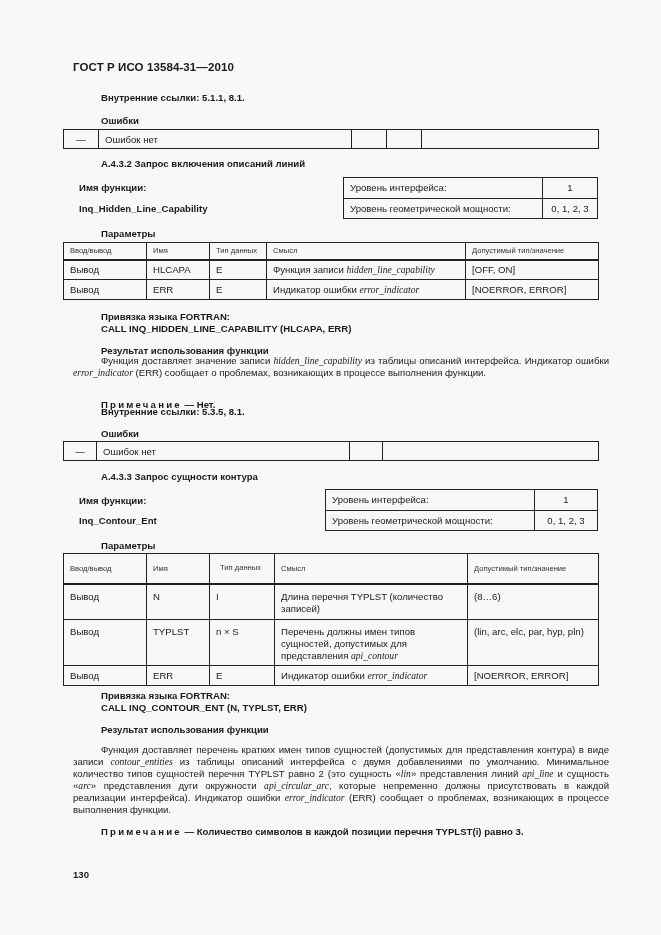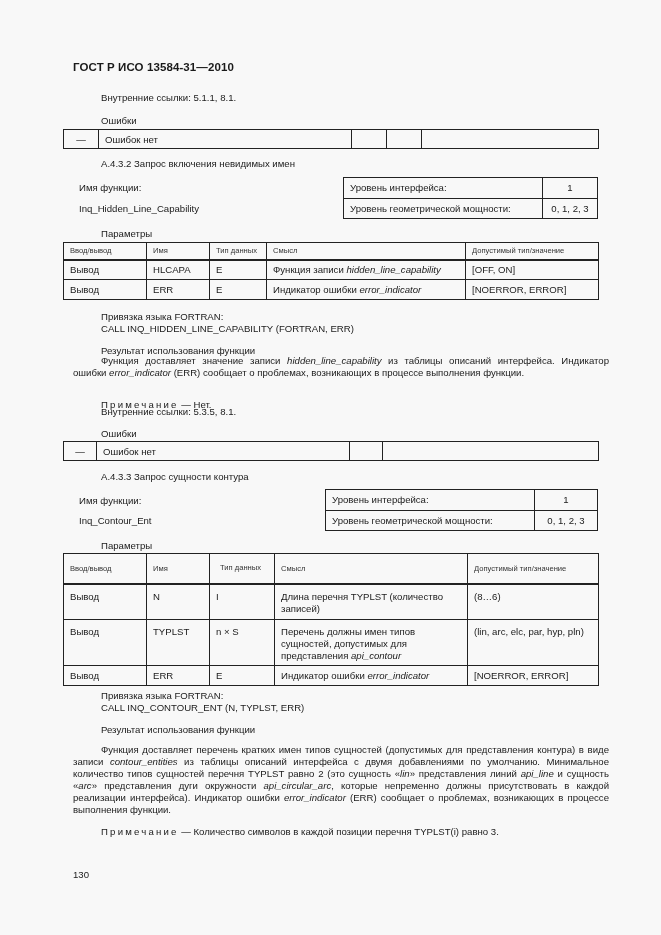--- a/index.html
+++ b/index.html
@@ -2,29 +2,29 @@
 <html><head>
 <meta charset="utf-8">
 <style>
   html, body { margin: 0; padding: 0; }
   body {
     width: 661px; height: 935px; background: #f8f8f8; position: relative; overflow: hidden;
     font-family: "Liberation Sans", sans-serif; color: #1a1a1a; font-size: 10px;
   }
   .abs { position: absolute; padding-left: 10px; }
   .hdr { left: 63px; top: 61px; font-weight: bold; font-size: 11.5px; letter-spacing: 0.1px; }
-  .t { font-size: 9.6px; white-space: nowrap; }
+  .t { font-size: 9.6px; white-space: nowrap; font-weight: bold; }
   .sp { letter-spacing: 2.2px; }
   table { border-collapse: collapse; position: absolute; }
   td { border: 1px solid #222; font-size: 9.6px; padding: 0 6px; vertical-align: middle; }
   td.c { text-align: center; }
   td.h { font-size: 7.6px; color: #333; }
   td.top { vertical-align: top; padding-top: 6px; line-height: 12px; }
   tr.dbl td { border-bottom: 2px solid #222; }
-  i { font-style: italic; }
+  i { font-style: italic; font-family: Liberation Serif, serif; }
   .para { font-size: 9.6px; line-height: 12px; text-align: justify; }
 </style>
 </head>
 <body>
 
 <div class="abs hdr">ГОСТ Р ИСО 13584-31—2010</div>
 
 <div class="abs t" style="left:91px;top:92px">Внутренние ссылки: 5.1.1, 8.1.</div>
 <div class="abs t" style="left:91px;top:115px">Ошибки</div>
 <table style="left:63px;top:129px;width:536px;height:20px">
@@ -32,21 +32,21 @@
       <tr>
     <td class="c" style="width:22px">—</td>
     <td style="width:240px">Ошибок нет</td>
     <td style="width:22px"></td>
     <td style="width:22px"></td>
     <td></td>
   </tr>
 </tbody>
   </table>
 
-<div class="abs t" style="left:91px;top:158px">А.4.3.2 Запрос включения невидимых имен</div>
+<div class="abs t" style="left:91px;top:158px">А.4.3.2 Запрос включения описаний линий</div>
 <div class="abs t" style="left:69px;top:182px">Имя функции:</div>
 <div class="abs t" style="left:69px;top:203px">Inq_Hidden_Line_Capability</div>
 <table style="left:343px;top:177px;width:255px;height:42px">
   <tbody>
       <tr>
         <td>Уровень интерфейса:</td>
         <td class="c" style="width:42px">1</td>
       </tr>
   <tr>
         <td>Уровень геометрической мощности:</td>
@@ -74,21 +74,21 @@
   <tr style="height:20px">
     <td>Вывод</td>
     <td>ERR</td>
     <td>E</td>
     <td><span>Индикатор ошибки </span><i>error_indicator</i></td>
     <td>[NOERROR, ERROR]</td>
   </tr>
 </tbody>
   </table>
 <div class="abs t" style="left:91px;top:311px">Привязка языка FORTRAN:</div>
-<div class="abs t" style="left:91px;top:323px">CALL INQ_HIDDEN_LINE_CAPABILITY (FORTRAN, ERR)</div>
+<div class="abs t" style="left:91px;top:323px">CALL INQ_HIDDEN_LINE_CAPABILITY (HLCAPA, ERR)</div>
 <div class="abs t" style="left:91px;top:345px">Результат использования функции</div>
 <div class="abs para" style="left:63px;top:355px;width:536px;text-indent:28px"><span>Функция доставляет значение записи </span><i>hidden_line_capability</i><span> из таблицы описаний интерфейса. Индикатор ошибки </span><i>error_indicator</i><span> (ERR) сообщает о проблемах, возникающих в процессе выполнения функции.</span></div>
 <div class="abs t" style="left:91px;top:399px"><span class="sp">Примечание</span><span> — Нет.</span></div>
 <div class="abs t" style="left:91px;top:406px">Внутренние ссылки: 5.3.5, 8.1.</div>
 <div class="abs t" style="left:91px;top:428px">Ошибки</div>
 <table style="left:63px;top:441px;width:536px;height:20px">
   <tbody>
       <tr>
     <td class="c" style="width:20px">—</td>
     <td style="width:240px">Ошибок нет</td>

